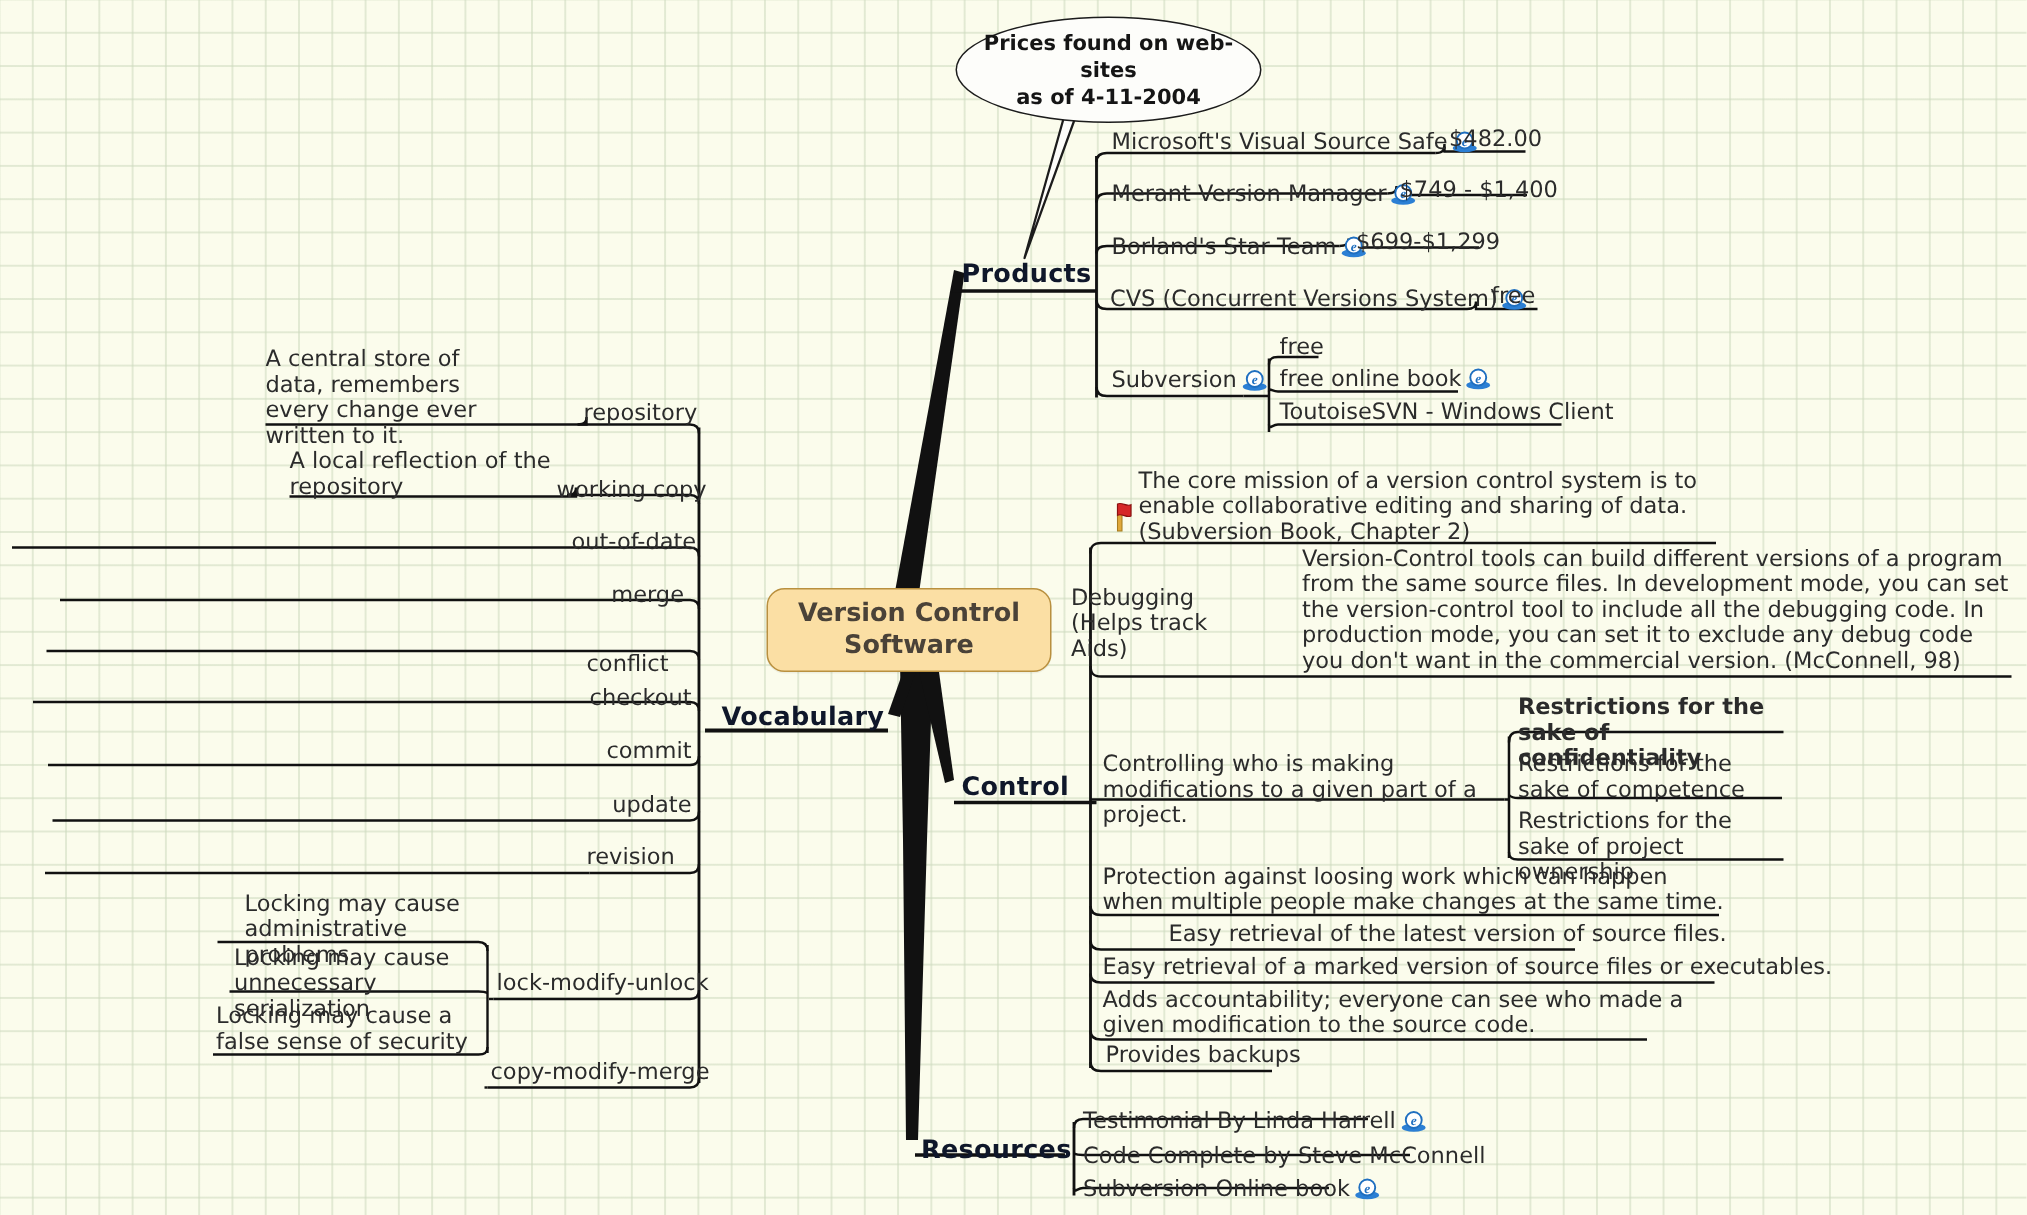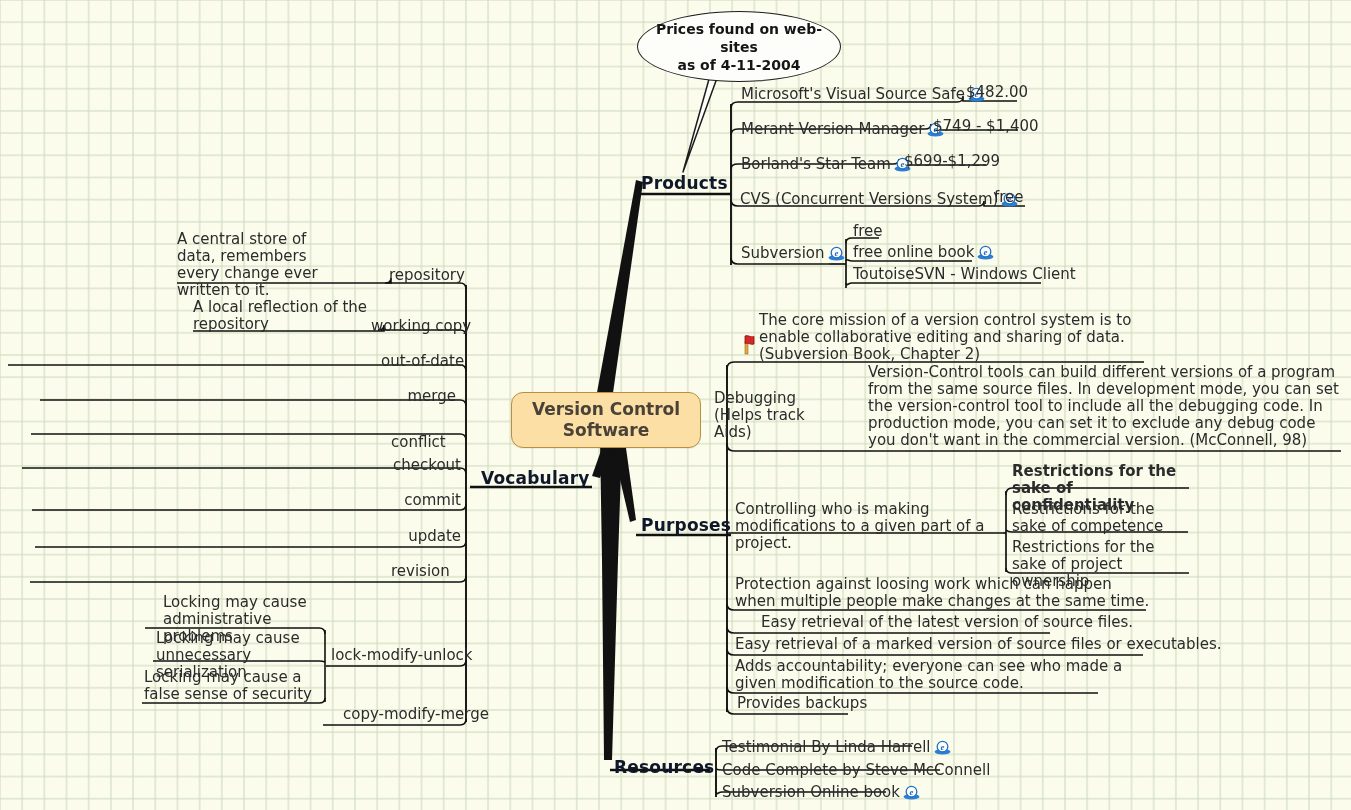--- a/index.html
+++ b/index.html
@@ -150,21 +150,21 @@
 
 <div id="callout">
   <span style="white-space:pre-line">Prices found on web-sites
 as of 4-11-2004</span>
 </div>
 
 <div class="node branch" style="left:641px;top:173px;">
   <span>Products</span>
 </div>
 <div class="node branch" style="left:641px;top:515px;">
-  <span>Purposes</span>
+  <span>Control</span>
 </div>
 <div class="node branch" style="left:614px;top:757px;">
   <span>Resources</span>
 </div>
 <div class="node branch" style="left:481px;top:468px;">
   <span>Vocabulary</span>
 </div>
 
 <div class="node lbl" style="left:741px;top:86px;">
   <span>Microsoft's Visual Source Safe</span><svg class="ie" viewBox="0 0 16 14">
@@ -257,21 +257,21 @@
 <div class="node lbl ml" style="left:1012px;top:501px;width:180px;">
   <span>Restrictions for the sake of competence</span>
 </div>
 <div class="node lbl ml" style="left:1012px;top:539px;width:180px;">
   <span>Restrictions for the sake of project ownership</span>
 </div>
 
 <div class="node lbl ml" style="left:735px;top:576px;width:420px;">
   <span>Protection against loosing work which can happen when multiple people make changes at the same time.</span>
 </div>
-<div class="node lbl" style="left:761px;top:614px;">
+<div class="node lbl" style="left:779px;top:614px;">
   <span>Easy retrieval of the latest version of source files.</span>
 </div>
 <div class="node lbl" style="left:735px;top:636px;">
   <span>Easy retrieval of a marked version of source files or executables.</span>
 </div>
 <div class="node lbl ml" style="left:735px;top:658px;width:400px;">
   <span>Adds accountability; everyone can see who made a given modification to the source code.</span>
 </div>
 <div class="node lbl" style="left:737px;top:695px;">
   <span>Provides backups</span>
@@ -318,21 +318,21 @@
 </div>
 <div class="node lbl" style="left:396px;top:528px;text-align:right;width:65px;">
   <span>update</span>
 </div>
 <div class="node lbl" style="left:391px;top:563px;width:70px;">
   <span>revision</span>
 </div>
 <div class="node lbl" style="left:331px;top:647px;text-align:right;width:130px;">
   <span>lock-modify-unlock</span>
 </div>
-<div class="node lbl" style="left:343px;top:706px;text-align:right;width:134px;">
+<div class="node lbl" style="left:327px;top:706px;text-align:right;width:134px;">
   <span>copy-modify-merge</span>
 </div>
 
 <div class="node lbl ml" style="left:177px;top:231px;width:164px;">
   <span>A central store of data, remembers every change ever written to it.</span>
 </div>
 <div class="node lbl ml" style="left:193px;top:299px;width:180px;">
   <span>A local reflection of the repository</span>
 </div>
 

